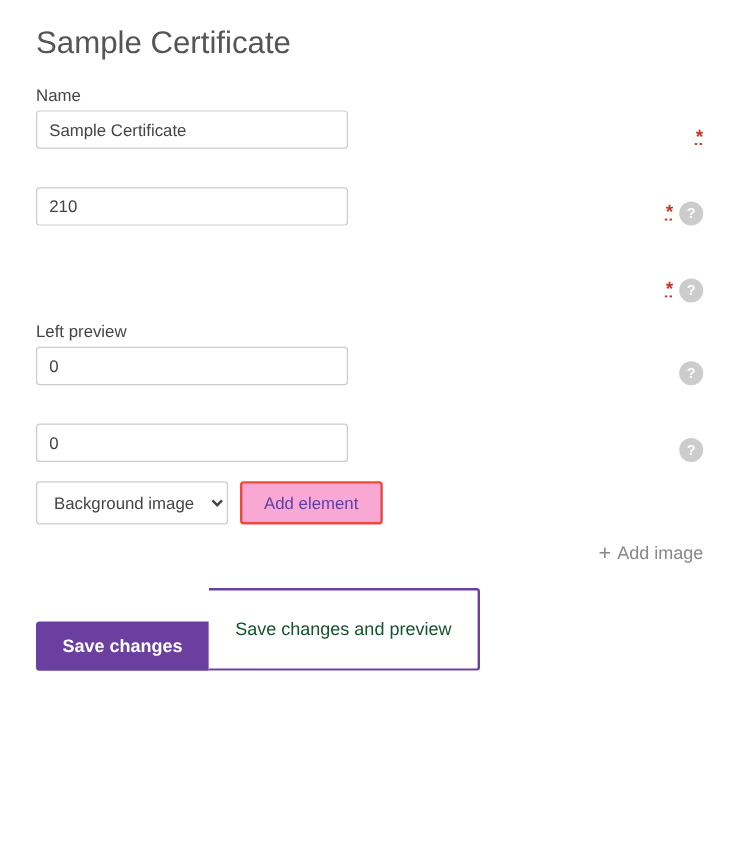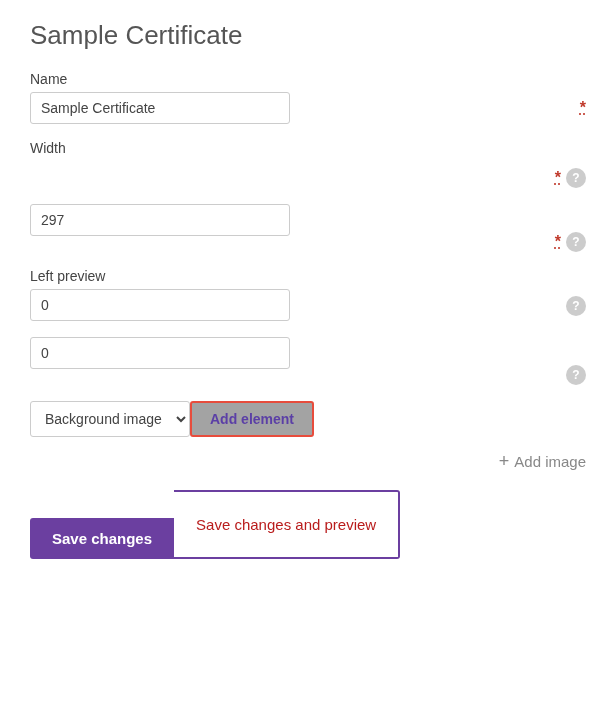--- a/index.html
+++ b/index.html
@@ -23,21 +23,21 @@
       color: #555;
       margin-bottom: 20px;
     }
 
     .form-section {
       width: 100%;
     }
 
     .field-row {
       display: flex;
-      align-items: flex-start;
+      align-items: flex-end;
       margin-bottom: 16px;
       position: relative;
     }
 
     .field-group {
       flex: 1;
     }
 
     .field-label {
       font-size: 14px;
@@ -82,41 +82,42 @@
       display: flex;
       align-items: center;
       justify-content: center;
       cursor: pointer;
     }
 
     .bottom-row {
       display: flex;
       align-items: center;
       margin-top: 10px;
+      gap: 10px;
     }
 
     .select-dropdown {
       padding: 8px 10px;
       border: 1px solid #ccc;
       border-radius: 3px;
       font-size: 14px;
       color: #444;
       background: #fff;
       cursor: pointer;
       appearance: auto;
       min-width: 160px;
     }
 
     .add-element-btn {
       padding: 8px 18px;
       border: 2px solid #e74c3c;
-      background: #a3a3a3;
+      background: #f9a8d4;
       color: #5b3fa6;
       font-size: 14px;
-      font-weight: bold;
+      font-weight: normal;
       border-radius: 3px;
       cursor: pointer;
       outline: none;
     }
 
     .add-page-row {
       display: flex;
       justify-content: flex-end;
       align-items: center;
       margin-top: 14px;
@@ -151,21 +152,21 @@
       border-radius: 3px 0 0 3px;
       font-size: 15px;
       font-weight: bold;
       cursor: pointer;
       margin-top: 28px;
     }
 
     .save-preview-btn {
       padding: 12px 22px;
       background: #fff;
-      color: #b91c1c;
+      color: #14532d;
       border: 2px solid #6b3fa0;
       border-left: none;
       border-radius: 0 3px 3px 0;
       font-size: 15px;
       cursor: pointer;
     }
   </style>
 </head>
 <body>
 
@@ -178,31 +179,30 @@
       <label class="field-label">Name</label>
       <input class="field-input" type="text" value="Sample Certificate" style="">
     </div>
     <div class="field-icons">
       <span class="required-star">*</span>
     </div>
   </div>
 
   <div class="field-row">
     <div class="field-group">
-      <label class="field-label">Width</label>
+      <input class="field-input" type="text" value="210" style="">
     </div>
     <div class="field-icons">
       <span class="required-star">*</span>
       <div class="help-icon">?</div>
     </div>
   </div>
 
   <div class="field-row">
     <div class="field-group">
-      <input class="field-input" type="text" value="297" style="">
     </div>
     <div class="field-icons">
       <span class="required-star">*</span>
       <div class="help-icon">?</div>
     </div>
   </div>
 
   <div class="field-row">
     <div class="field-group">
       <label class="field-label">Left preview</label>

